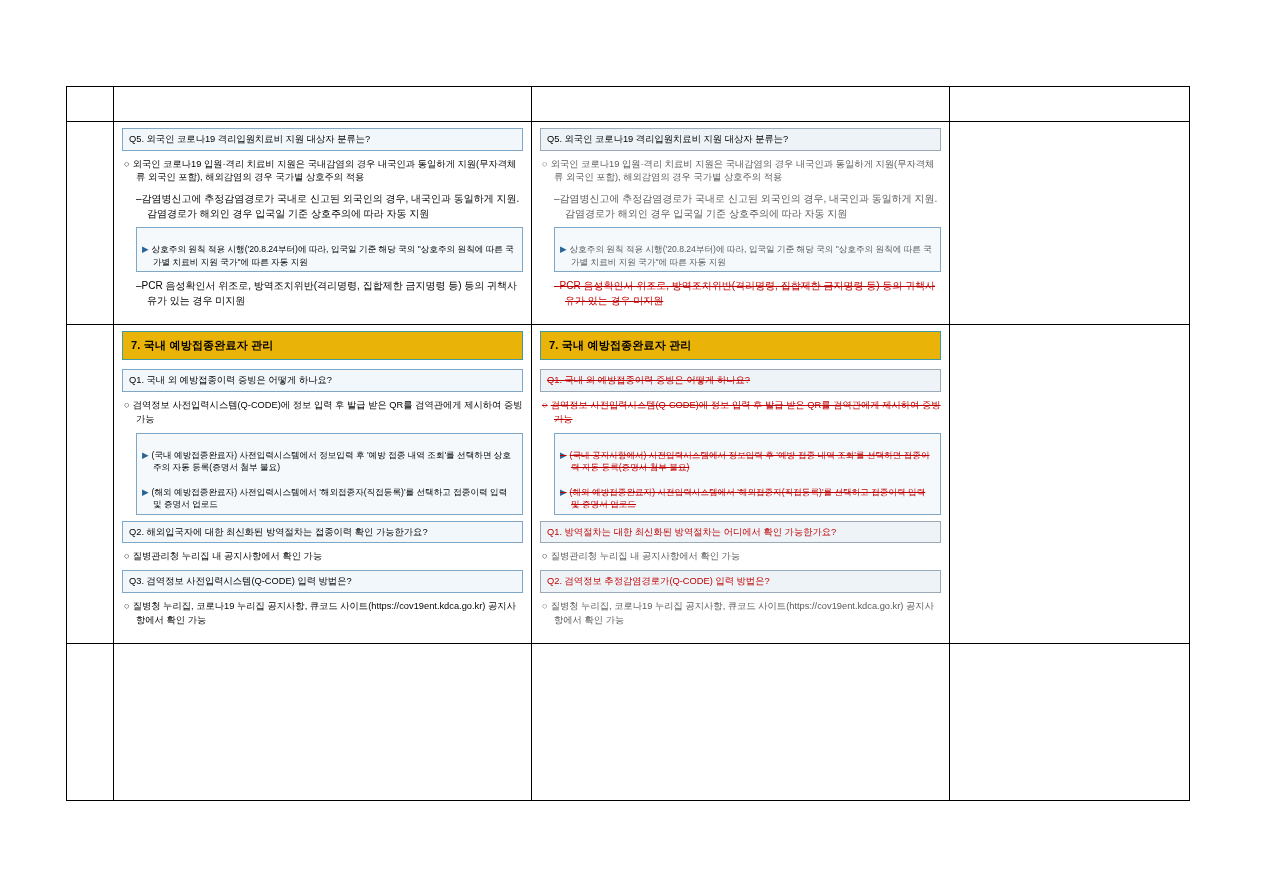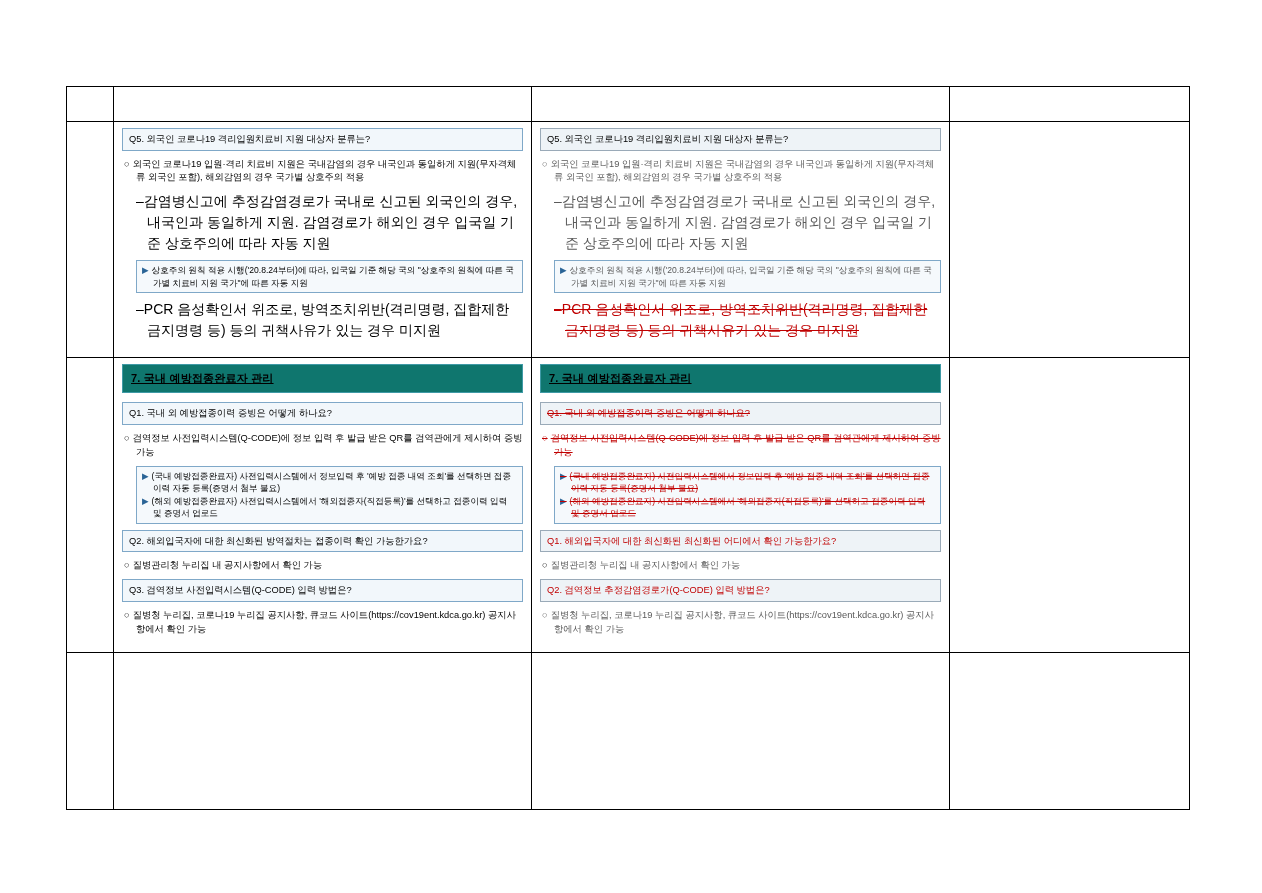--- a/index.html
+++ b/index.html
@@ -56,45 +56,44 @@
   }
   .bullet {
     font-size: 9.3px;
     line-height: 1.5;
     margin: 0 0 6px 2px;
     padding-left: 12px;
     text-indent: -12px;
   }
   .bullet .mk { margin-right: 3px; }
   .dash {
-    font-size: 14px;
+    font-size: 10px;
     line-height: 1.5;
     margin: 0 0 6px 14px;
     padding-left: 11px;
     text-indent: -11px;
   }
   .tri-box {
     border: 1px solid #7fa8c8;
     background: #f5f9fc;
     font-size: 8.6px;
     line-height: 1.45;
     margin: 0 0 6px 14px;
     padding: 3px 5px 3px 5px;
   }
   .tri-box .mk { color: #2a6496; margin-right: 3px; }
-  .tri-line { padding-left: 11px; text-indent: -11px; }
+  .tri-line { padding-left: 11px; text-indent: -11px; margin-top: 12px; }
   .sec-title {
-    background: #0f766e;
+    background: #eab308;
     border: 1px solid #3f9aa6;
     font-size: 11px;
     font-weight: bold;
     padding: 6px 8px;
     margin: 0 0 9px 0;
     letter-spacing: 0.2px;
-    text-decoration: underline;
   }
   
   .strike { text-decoration: line-through; text-decoration-color: #c00000; }
   .rev-red { color: #c00000; }
   .gray { color: #5a5a5a; }
   .spacer-row td { height: 156px; }
   .empty-tall { height: 156px; }
 </style>
 </head>
 <body>
@@ -171,21 +170,21 @@
 
       <td>
         <div class="cell-inner">
           <div class="sec-title">7. 국내 예방접종완료자 관리</div>
 
           <div class="q-box">Q1. 국내 외 예방접종이력 증빙은 어떻게 하나요?</div>
           <div class="bullet">
             <span class="mk">○</span><span>검역정보 사전입력시스템(Q-CODE)에 정보 입력 후 발급 받은 QR를 검역관에게 제시하여 증빙 가능</span>
           </div>
           <div class="tri-box">
-            <div class="tri-line"><span class="mk">▶</span><span>(국내 예방접종완료자) 사전입력시스템에서 정보입력 후 '예방 접종 내역 조회'를 선택하면 접종이력 자동 등록(증명서 첨부 불요)</span></div>
+            <div class="tri-line"><span class="mk">▶</span><span>(국내 예방접종완료자) 사전입력시스템에서 정보입력 후 '예방 접종 내역 조회'를 선택하면 상호주의 자동 등록(증명서 첨부 불요)</span></div>
             <div class="tri-line"><span class="mk">▶</span><span>(해외 예방접종완료자) 사전입력시스템에서 '해외접종자(직접등록)'를 선택하고 접종이력 입력 및 증명서 업로드</span></div>
           </div>
 
           <div class="q-box">Q2. 해외입국자에 대한 최신화된 방역절차는 접종이력 확인 가능한가요?</div>
           <div class="bullet">
             <span class="mk">○</span><span>질병관리청 누리집 내 공지사항에서 확인 가능</span>
           </div>
 
           <div class="q-box">Q3. 검역정보 사전입력시스템(Q-CODE) 입력 방법은?</div>
           <div class="bullet">
@@ -196,26 +195,26 @@
 
       <td>
         <div class="cell-inner">
           <div class="sec-title">7. 국내 예방접종완료자 관리</div>
 
           <div class="q-box rev strike rev-red">Q1. 국내 외 예방접종이력 증빙은 어떻게 하나요?</div>
           <div class="bullet strike rev-red">
             <span class="mk">○</span><span>검역정보 사전입력시스템(Q-CODE)에 정보 입력 후 발급 받은 QR를 검역관에게 제시하여 증빙 가능</span>
           </div>
           <div class="tri-box">
-            <div class="tri-line strike rev-red"><span class="mk">▶</span><span>(국내 예방접종완료자) 사전입력시스템에서 정보입력 후 '예방·접종 내역 조회'를 선택하면 접종이력 자동 등록(증명서 첨부 불요)</span></div>
+            <div class="tri-line strike rev-red"><span class="mk">▶</span><span>(국내 공지사항에서) 사전입력시스템에서 정보입력 후 '예방·접종 내역 조회'를 선택하면 접종이력 자동 등록(증명서 첨부 불요)</span></div>
             <div class="tri-line strike rev-red"><span class="mk">▶</span><span>(해외 예방접종완료자) 사전입력시스템에서 '해외접종자(직접등록)'를 선택하고 접종이력 입력 및 증명서 업로드</span></div>
           </div>
 
           <div class="q-box rev">
-            <span class="rev-red">Q1. 해외입국자에 대한 최신화된 최신화된 어디에서 확인 가능한가요?</span>
+            <span class="rev-red">Q1. 방역절차는 대한 최신화된 방역절차는 어디에서 확인 가능한가요?</span>
           </div>
           <div class="bullet">
             <span class="mk">○</span><span class="gray">질병관리청 누리집 내 공지사항에서 확인 가능</span>
           </div>
 
           <div class="q-box rev">
             <span class="rev-red">Q2. 검역정보 추정감염경로가(Q-CODE) 입력 방법은?</span>
           </div>
           <div class="bullet gray">
             <span class="mk">○</span><span>질병청 누리집, 코로나19 누리집 공지사항, 큐코드 사이트(https://cov19ent.kdca.go.kr) 공지사항에서 확인 가능</span>

